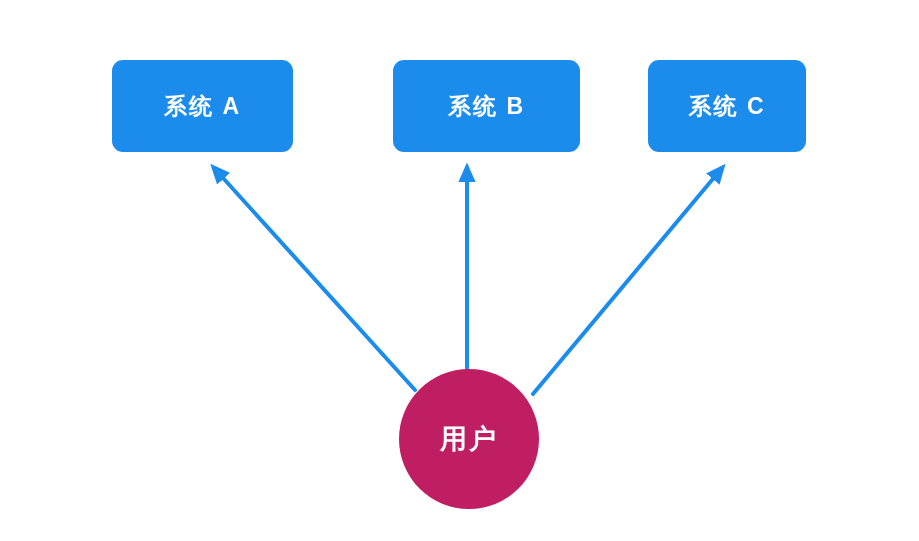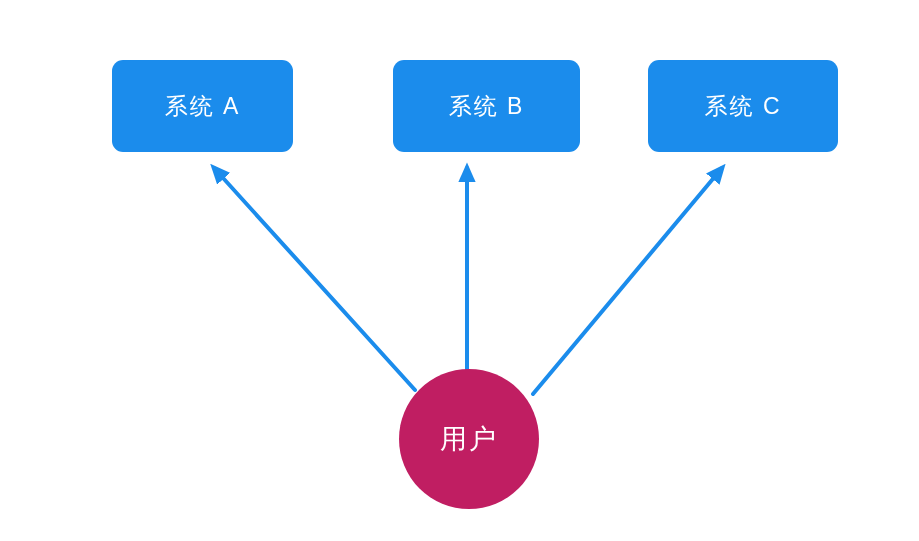--- a/index.html
+++ b/index.html
@@ -44,43 +44,43 @@
     height: 92px;
     background: var(--system-box);
     border-radius: 11px;
     display: flex;
     align-items: center;
     justify-content: center;
   }
   .system-box .label {
     color: var(--node-text);
     font-size: 23px;
-    font-weight: 400;
+    font-weight: 700;
     letter-spacing: 2px;
     white-space: nowrap;
   }
   .box-a { left: 112px; width: 181px; }
   .box-b { left: 380px; width: 187px; margin-left: 13px; }
-  .box-c { left: 648px; width: 190px; }
+  .box-c { left: 648px; width: 158px; }
   .user-circle {
     position: absolute;
     left: 399px;
     top: 369px;
     width: 140px;
     height: 140px;
     border-radius: 50%;
     background: var(--user-circle);
     display: flex;
     align-items: center;
     justify-content: center;
   }
   .user-circle .label {
     color: var(--node-text);
     font-size: 27px;
-    font-weight: 400;
+    font-weight: 700;
     letter-spacing: 2px;
   }
 </style>
 </head>
 <body>
 
 <div class="canvas">
 
   <svg class="edges-layer" viewBox="0 0 919 541" aria-hidden="true">
     <defs>

